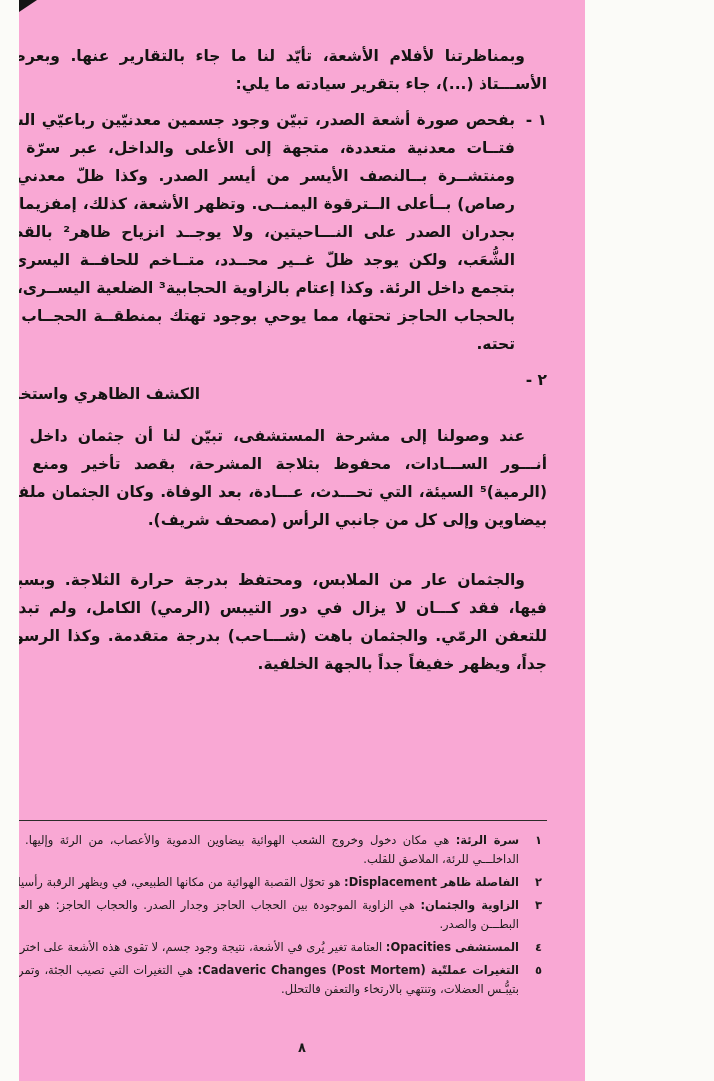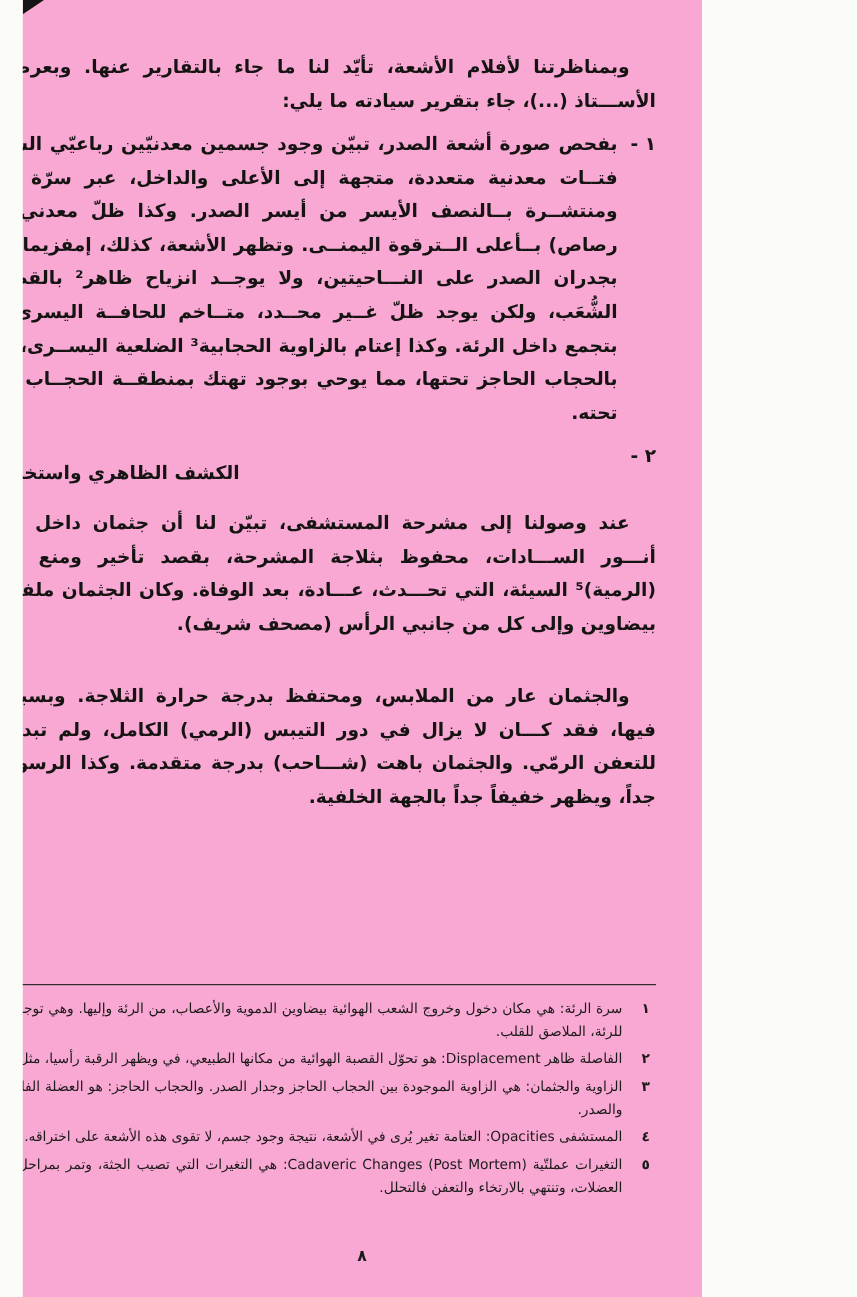--- a/index.html
+++ b/index.html
@@ -55,21 +55,21 @@
     text-align: justify;
     color: #1b1a19;
   }
   .divider {
     border-top: 1.5px solid #2c2b2a;
     margin: 0 0 10px 0;
     width: 100%;
   }
   .footnote { position: relative; padding-right: 28px; margin-top: 4px; }
   .fnum { position: absolute; right: 5px; top: 0; font-weight: 700; }
-  .fterm { font-weight: 400; }
+  .fterm { font-weight: 700; }
   .page-number {
     position: absolute;
     bottom: 26px; left: 0;
     width: 100%;
     text-align: center;
     font-size: 13px;
     font-weight: 700;
     color: #1b1a19;
   }
 </style>

